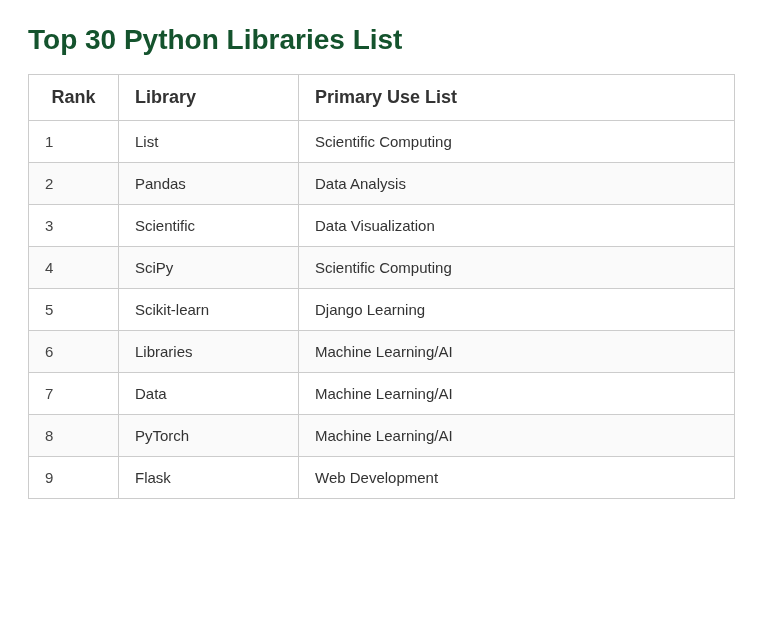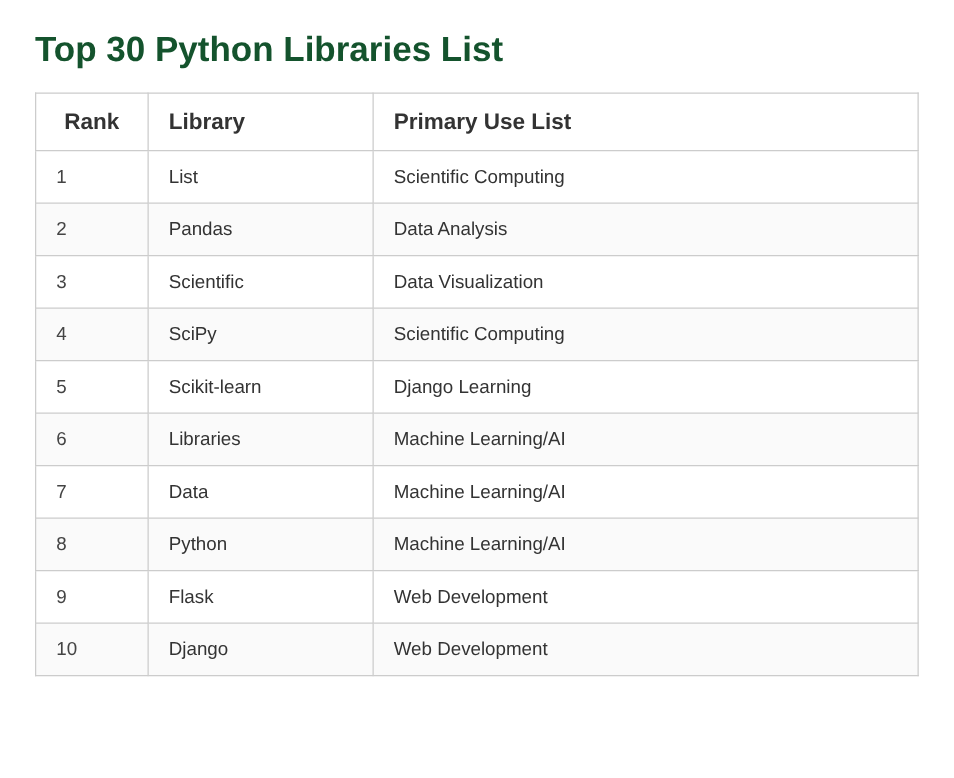--- a/index.html
+++ b/index.html
@@ -120,27 +120,22 @@
         <td>Libraries</td>
         <td>Machine Learning/AI</td>
       </tr>
       <tr>
         <td>7</td>
         <td>Data</td>
         <td>Machine Learning/AI</td>
       </tr>
       <tr>
         <td>8</td>
-        <td>Python</td>
+        <td>PyTorch</td>
         <td>Machine Learning/AI</td>
       </tr>
       <tr>
         <td>9</td>
         <td>Flask</td>
         <td>Web Development</td>
       </tr>
-      <tr>
-        <td>10</td>
-        <td>Django</td>
-        <td>Web Development</td>
-      </tr>
     </tbody>
 </table>
 
 </body></html>

